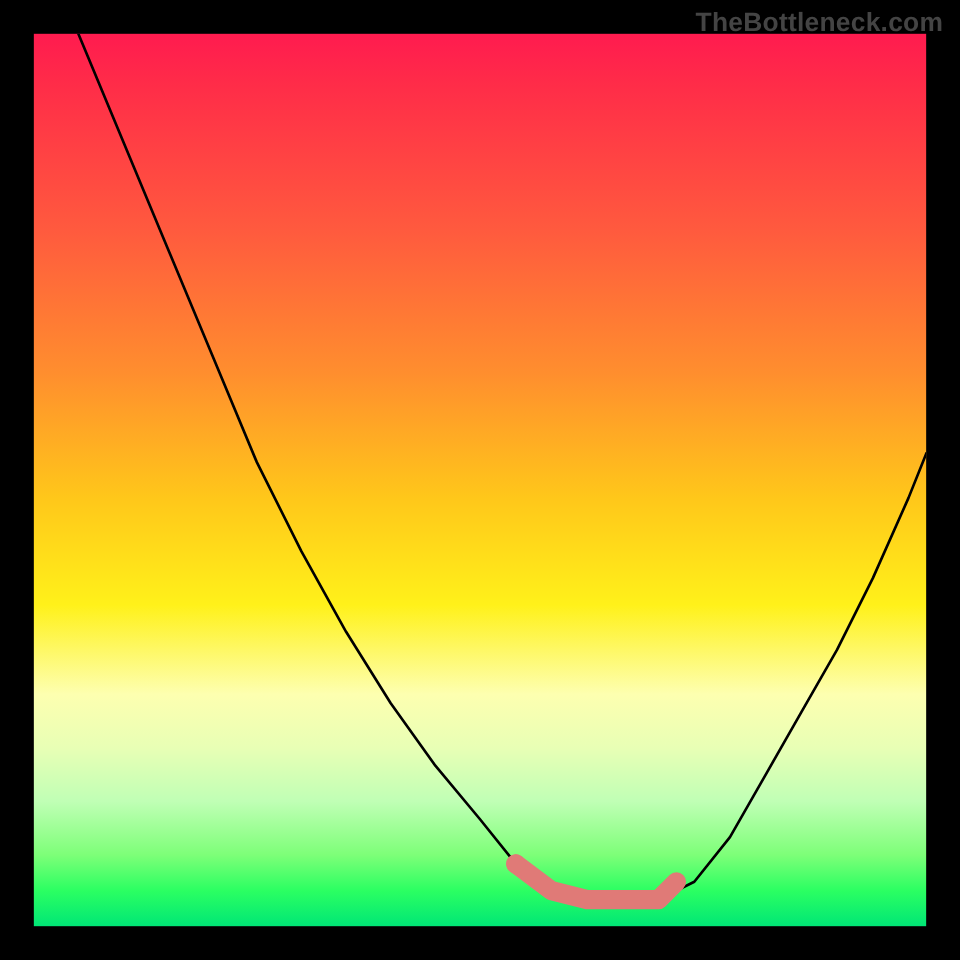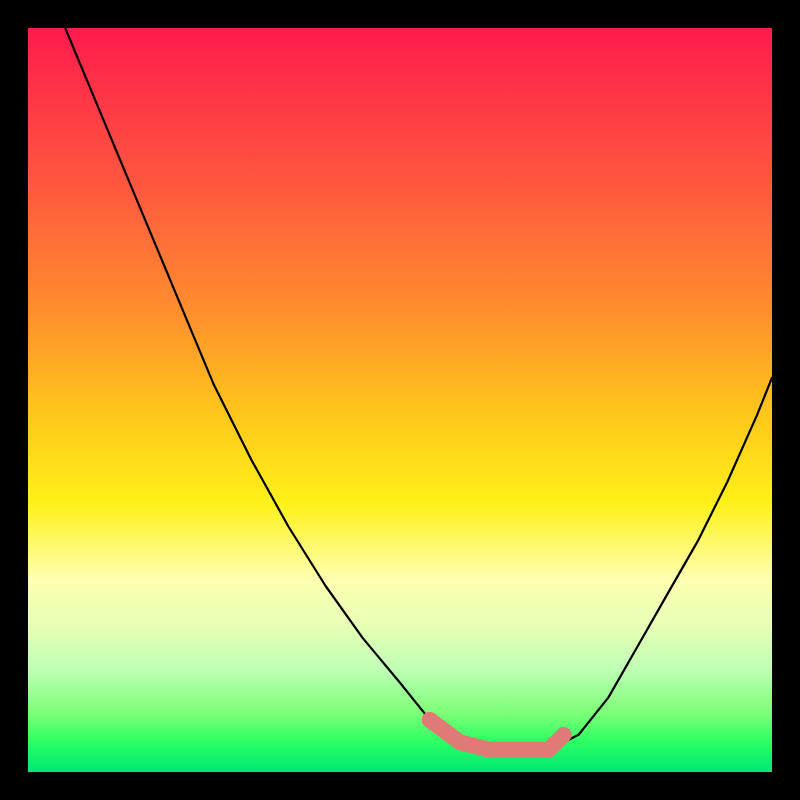--- a/index.html
+++ b/index.html
@@ -75,20 +75,21 @@
     fill: none;
     stroke-linecap: round;
     stroke-linejoin: round;
   }
 </style>
 </head>
 <body>
 
 <div class="frame">
 
+  <div class="watermark">TheBottleneck.com</div>
 
   <div class="plot-area">
     <div class="gradient"></div>
 
     <svg class="curve" viewBox="0 0 744 744" preserveAspectRatio="none">
       <path id="curve-path" d="M37.2 0.0 L74.4 89.3 L111.6 178.6 L148.8 267.8 L186.0 357.1 L223.2 431.5 L260.4 498.5 L297.6 558.0 L334.8 610.1 L372.0 654.7 L401.8 691.9 L431.5 714.2 L461.3 721.7 L491.0 721.7 L520.8 721.7 L550.6 706.8 L580.3 669.6 L610.1 617.5 L639.8 565.4 L669.6 513.4 L699.4 453.8 L729.1 386.9 L744.0 349.7"></path>
     </svg>
 
     <svg class="markers" viewBox="0 0 744 744" preserveAspectRatio="none">
       <path id="marker-thick" class="thick" d="M401.8 691.9 L431.5 714.2 L461.3 721.7 L491.0 721.7 L520.8 721.7 L535.7 706.8"></path>

